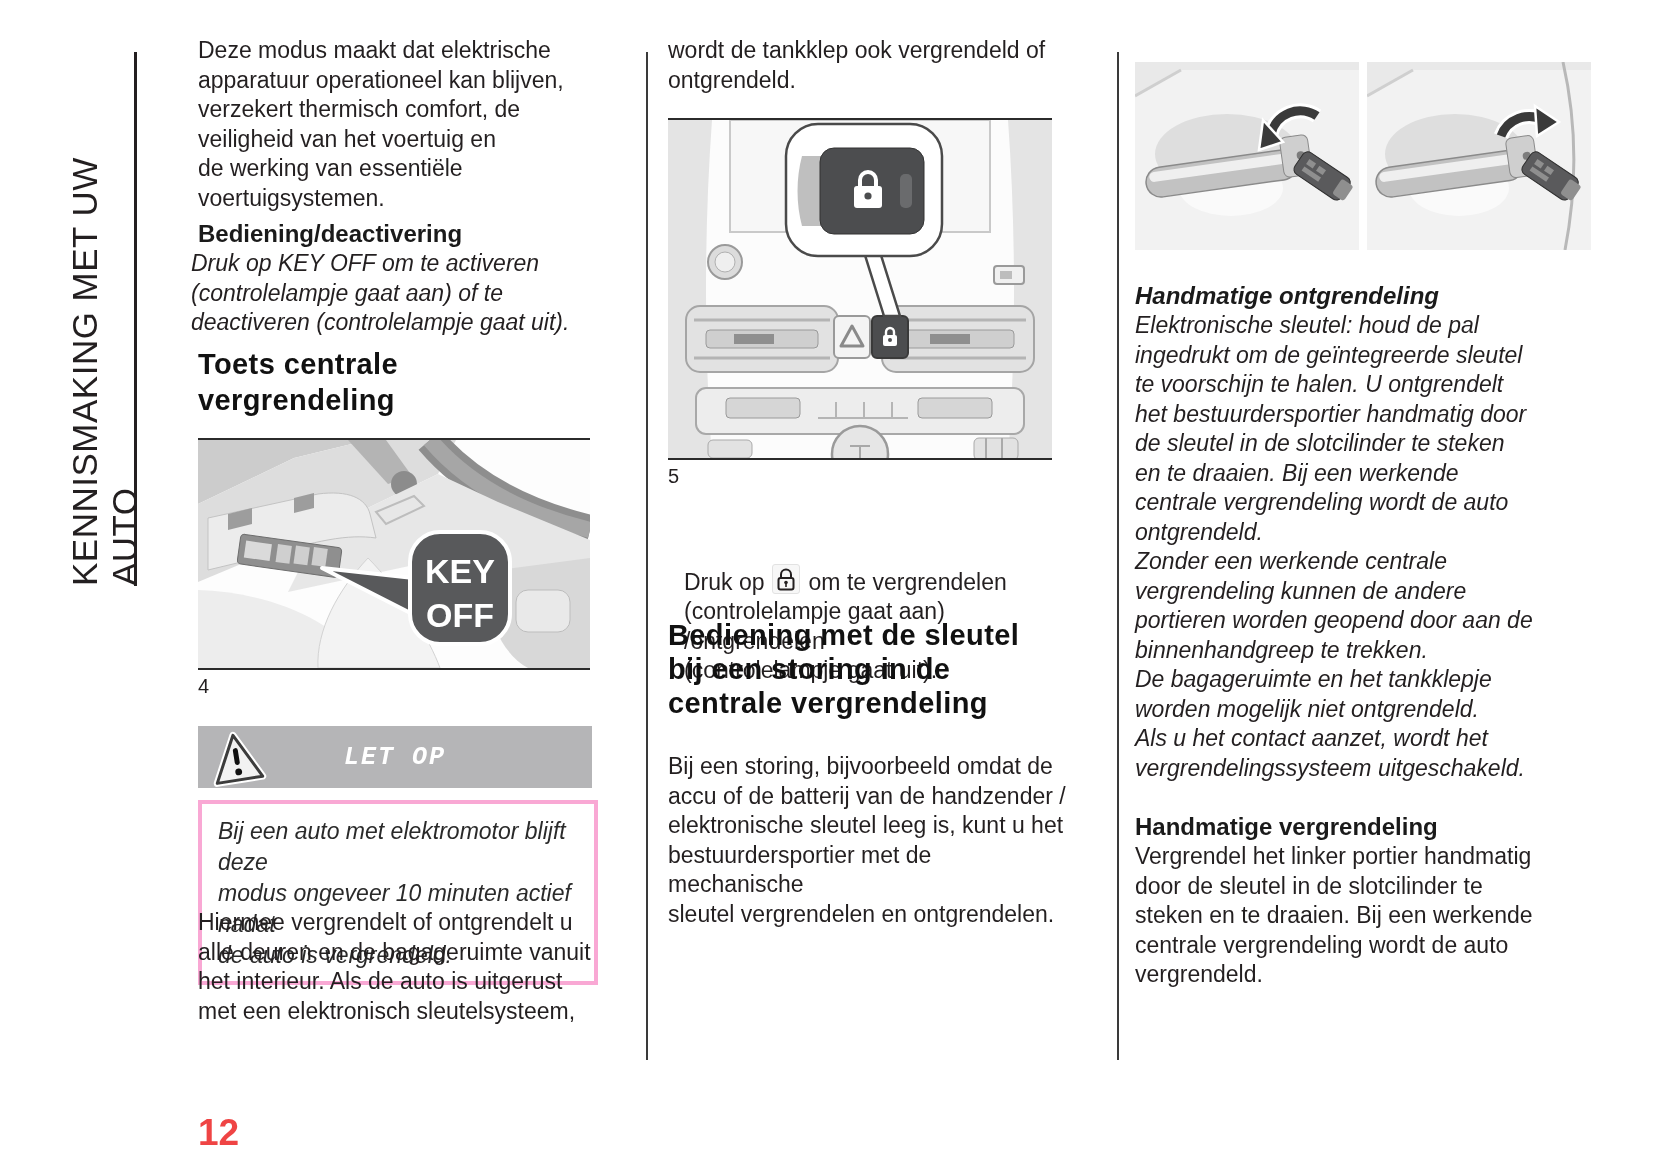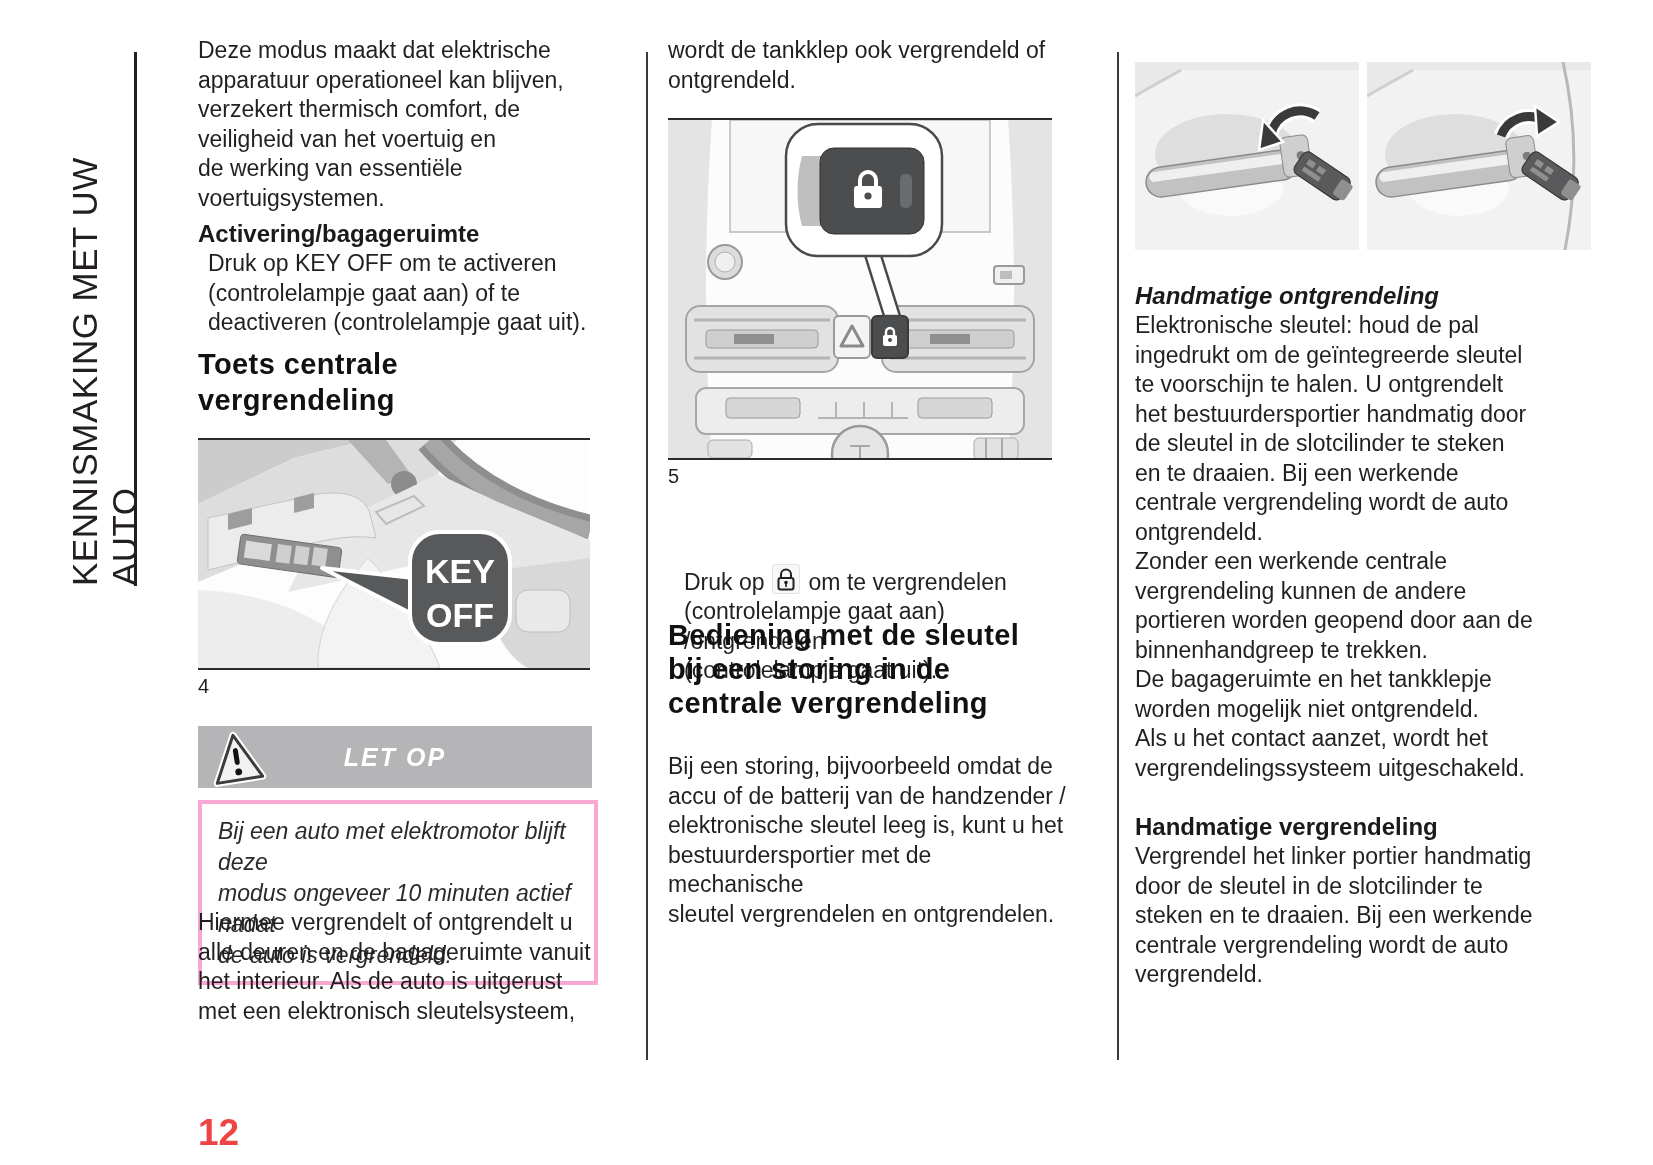--- a/index.html
+++ b/index.html
@@ -38,23 +38,23 @@
   <div class="abs vdivider" style="left:646px;top:52px;height:1008px;"></div>
   <div class="abs vdivider" style="left:1117px;top:52px;height:1008px;"></div>
 
   <p class="abs body preline" style="left:198px;top:36px;width:400px;margin:0;">Deze modus maakt dat elektrische
 apparatuur operationeel kan blijven,
 verzekert thermisch comfort, de
 veiligheid van het voertuig en
 de werking van essentiële
 voertuigsystemen.</p>
 
-  <h3 class="abs subhead" style="left:198px;top:219px;width:400px;margin:0;">Activering/bagageruimte</h3>
-
-  <p class="abs body preline" style="left:208px;top:249px;width:400px;margin:0;">Druk op KEY OFF om te activeren
+  <h3 class="abs subhead" style="left:198px;top:219px;width:400px;margin:0;">Bediening/deactivering</h3>
+
+  <p class="abs body preline" style="left:191px;top:249px;width:400px;margin:0;font-style:italic;">Druk op KEY OFF om te activeren
 (controlelampje gaat aan) of te
 deactiveren (controlelampje gaat uit).</p>
 
   <h2 class="abs bighead preline" style="left:198px;top:346px;width:400px;margin:0;">Toets centrale
 vergrendeling</h2>
 
   <figure class="abs" style="left:198px;top:438px;width:392px;">
     <div class="figrule"></div>
     <svg width="392" height="228" viewBox="0 0 392 228">
       <rect width="392" height="228" fill="#fdfdfd"></rect>
@@ -82,21 +82,21 @@
       </g>
       <polygon points="124,128 234,184 234,140" fill="#58595b" stroke="#ffffff" stroke-width="4" stroke-linejoin="round"></polygon>
       <rect x="212" y="92" width="100" height="112" rx="30" fill="#58595b" stroke="#ffffff" stroke-width="4"></rect>
       <text x="262" y="143" text-anchor="middle" font-family="Liberation Sans, sans-serif" font-size="34" font-weight="bold" fill="#ffffff">KEY</text>
       <text x="262" y="187" text-anchor="middle" font-family="Liberation Sans, sans-serif" font-size="34" font-weight="bold" fill="#ffffff">OFF</text>
     </svg>
     <div class="figrule"></div>
     <figcaption class="caption" style="margin-top:5px;">4</figcaption>
   </figure>
 
-  <div class="abs warn-banner" style="left:198px;top:726px;width:394px;height:62px;">
+  <div class="abs warn-banner" style="left:198px;top:726px;width:394px;height:62px;font-family:Liberation Mono, monospace;">
     <span class="warn-tri">
       <svg width="62" height="62" viewBox="0 0 62 62">
         <g transform="rotate(-9 31 33)">
           <polygon points="31,7 54,52 8,52" fill="#f4f4f4" stroke="#ffffff" stroke-width="7" stroke-linejoin="round"></polygon>
           <polygon points="31,7 54,52 8,52" fill="#f2f2f2" stroke="#3c3c3c" stroke-width="3" stroke-linejoin="round"></polygon>
           <rect x="28.5" y="20" width="5" height="17" rx="2.5" fill="#111"></rect>
           <circle cx="31" cy="44" r="3.4" fill="#111"></circle>
         </g>
       </svg>
     </span>
@@ -249,21 +249,21 @@
         <rect x="164" y="115" width="20" height="5" fill="#8f8f8f"></rect>
       </g>
       <path d="M134,74 A30,30 0 0 1 176,58" fill="none" stroke="#ffffff" stroke-width="15"></path>
       <path d="M134,74 A30,30 0 0 1 176,58" fill="none" stroke="#3a3a3a" stroke-width="9"></path>
       <polygon points="168,44 192,60 170,74" fill="#3a3a3a" stroke="#ffffff" stroke-width="2.5"></polygon>
     </svg>
   </div>
 
   <h3 class="abs subhead" style="left:1135px;top:281px;width:456px;margin:0;font-style:italic;">Handmatige ontgrendeling</h3>
 
-  <p class="abs body preline" style="left:1135px;top:311px;width:456px;margin:0;">Elektronische sleutel: houd de pal
+  <p class="abs body preline" style="left:1135px;top:311px;width:456px;margin:0;font-style:italic;">Elektronische sleutel: houd de pal
 ingedrukt om de geïntegreerde sleutel
 te voorschijn te halen. U ontgrendelt
 het bestuurdersportier handmatig door
 de sleutel in de slotcilinder te steken
 en te draaien. Bij een werkende
 centrale vergrendeling wordt de auto
 ontgrendeld.
 Zonder een werkende centrale
 vergrendeling kunnen de andere
 portieren worden geopend door aan de

